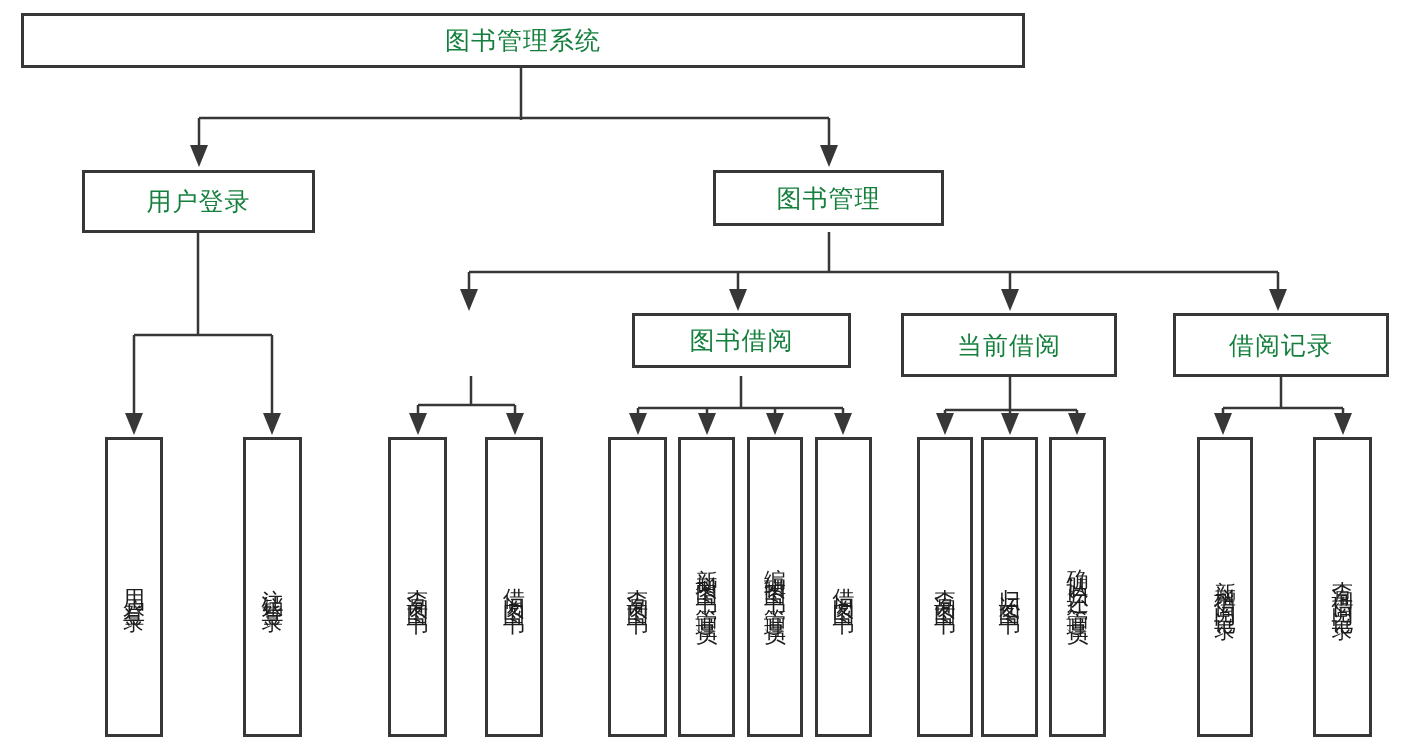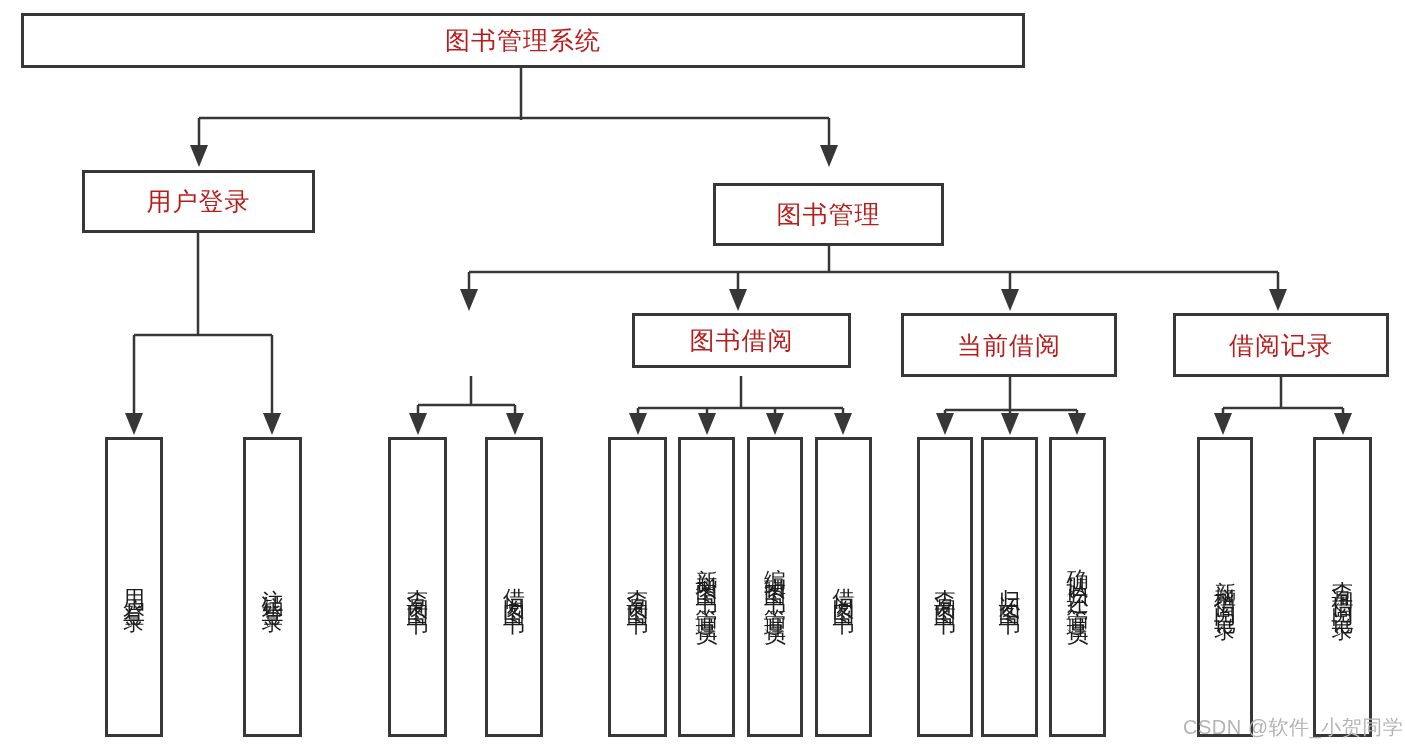--- a/index.html
+++ b/index.html
@@ -15,21 +15,21 @@
     position:absolute;
     box-sizing:border-box;
     border:3px solid #373737;
     background:#ffffff;
     display:flex;
     align-items:center;
     justify-content:center;
   }
   .hlabel{
     font-size:25px;
-    color:#b91c1c;
+    color:#15803d;
     letter-spacing:1px;
     white-space:nowrap;
   }
   .vlabel{
     writing-mode:vertical-rl;
     text-orientation:mixed;
     font-size:22px;
     line-height:1;
     letter-spacing:8px;
     color:#1d1d1d;
@@ -91,21 +91,21 @@
     </g>
   </svg>
 
   <div class="box" style="left:21px;top:13px;width:1004px;height:55px">
     <span class="hlabel">图书管理系统</span>
   </div>
 
   <div class="box" style="left:82px;top:170px;width:233px;height:63px">
     <span class="hlabel">用户登录</span>
   </div>
-  <div class="box" style="left:713px;top:183px;width:231px;height:63px">
+  <div class="box" style="left:713px;top:170px;width:231px;height:56px">
     <span class="hlabel">图书管理</span>
   </div>
 
   <div class="box" style="left:632px;top:313px;width:219px;height:55px">
     <span class="hlabel">图书借阅</span>
   </div>
   <div class="box" style="left:901px;top:313px;width:216px;height:64px">
     <span class="hlabel">当前借阅</span>
   </div>
   <div class="box" style="left:1173px;top:313px;width:216px;height:64px">
@@ -149,15 +149,14 @@
     <span class="vlabel">确认归还（管理员）</span>
   </div>
 
   <div class="box" style="left:1197px;top:437px;width:56px;height:300px">
     <span class="vlabel">新增借阅记录</span>
   </div>
   <div class="box" style="left:1313px;top:437px;width:59px;height:300px">
     <span class="vlabel">查询借阅记录</span>
   </div>
 
-  <div class="watermark">CSDN @软件_小贺同学</div>
 
 </div>
 
 </body></html>

